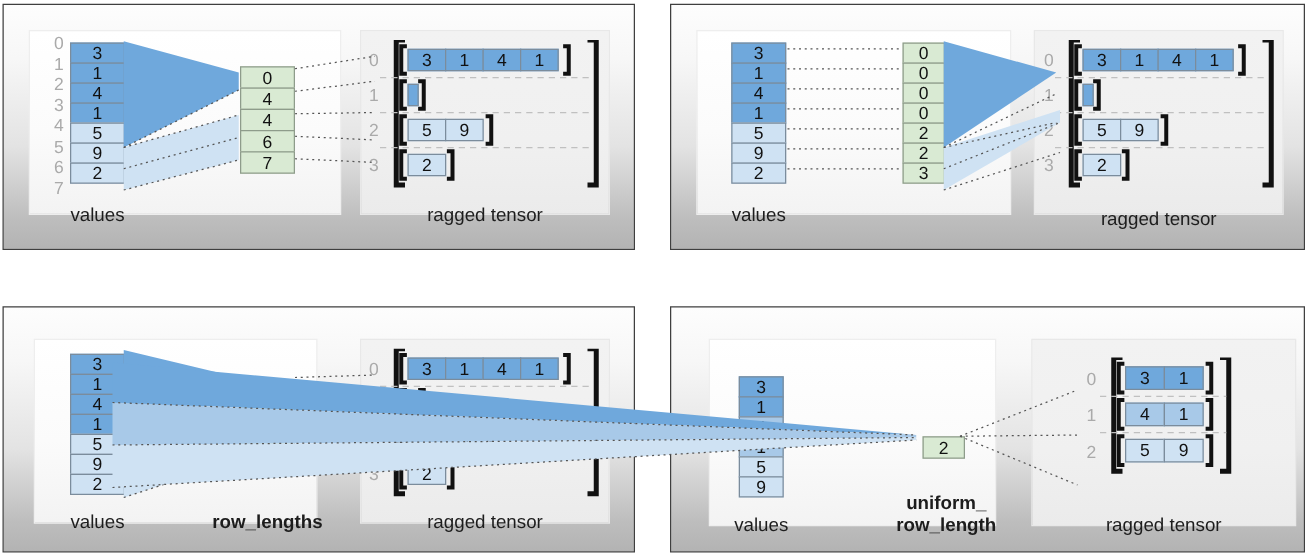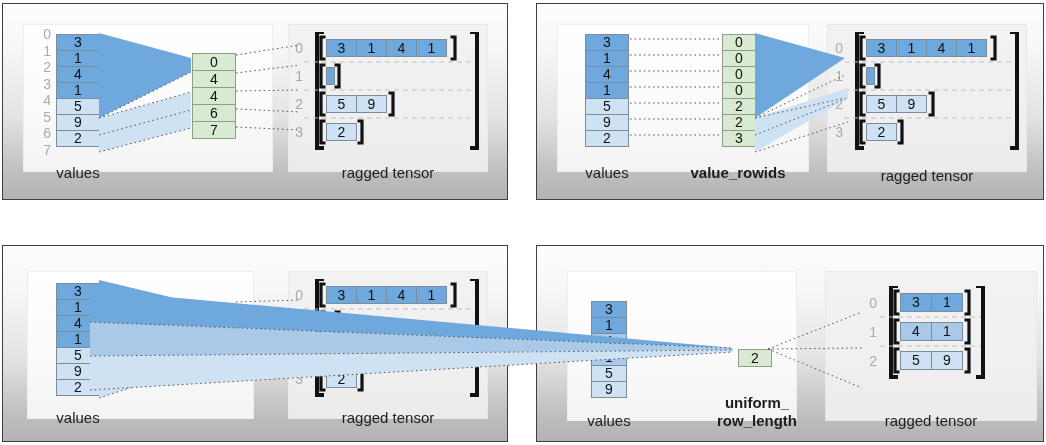--- a/index.html
+++ b/index.html
@@ -210,21 +210,20 @@
         <div class="idx" style="left: -16px; top: 37px;">1</div>
         <div class="rcell" style="left: 23px; top: 35px; width: 9px; height: 18px; background: rgb(111, 168, 220);"></div>
         <div class="idx" style="left: -16px; top: 65px;">2</div>
         <div class="rcell" style="left: 23px; top: 63px; width: 31px; height: 18px; line-height: 16px; background: rgb(207, 226, 243);">5</div>
         <div class="rcell" style="left: 53px; top: 63px; width: 31px; height: 18px; line-height: 16px; background: rgb(207, 226, 243);">9</div>
         <div class="idx" style="left: -16px; top: 93px;">3</div>
         <div class="rcell" style="left: 23px; top: 91px; width: 31px; height: 18px; line-height: 16px; background: rgb(207, 226, 243);">2</div>
       </div>
 
   <div class="caption" style="left:32px;top:160px;width:76px;">values</div>
-  <div class="caption bold" style="left:130px;top:160px;width:142px;">value_rowids</div>
   <div class="caption" style="left:330px;top:163px;width:120px;">ragged tensor</div>
 </div>
 
 <div class="panel bl">
   <div class="card" style="left:24px;top:25px;width:227px;height:148px;"></div>
   <div class="card shaded" style="left:285px;top:25px;width:200px;height:148px;"></div>
 
   <div class="stack" id="bl-values" style="left:53px;top:37px;width:44px;">
         <div class="cellv" style="height: 17px; line-height: 15px; background: rgb(111, 168, 220);">3</div>
         <div class="cellv" style="height: 17px; line-height: 15px; background: rgb(111, 168, 220);">1</div>
@@ -266,20 +265,21 @@
         <div class="idx" style="left: -16px; top: 37px;">1</div>
         <div class="rcell" style="left: 23px; top: 35px; width: 9px; height: 18px; background: rgb(111, 168, 220);"></div>
         <div class="idx" style="left: -16px; top: 65px;">2</div>
         <div class="rcell" style="left: 23px; top: 63px; width: 31px; height: 18px; line-height: 16px; background: rgb(207, 226, 243);">5</div>
         <div class="rcell" style="left: 53px; top: 63px; width: 31px; height: 18px; line-height: 16px; background: rgb(207, 226, 243);">9</div>
         <div class="idx" style="left: -16px; top: 93px;">3</div>
         <div class="rcell" style="left: 23px; top: 91px; width: 31px; height: 18px; line-height: 16px; background: rgb(207, 226, 243);">2</div>
       </div>
 
   <div class="caption" style="left:37px;top:163px;width:76px;">values</div>
+  <div class="caption bold" style="left:148px;top:163px;width:126px;">row_lengths</div>
   <div class="caption" style="left:325px;top:163px;width:120px;">ragged tensor</div>
 </div>
 
 <div class="panel br">
   <div class="card" style="left:30px;top:25px;width:230px;height:150px;"></div>
   <div class="card shaded" style="left:288px;top:25px;width:212px;height:150px;"></div>
 
   <div class="stack" id="br-values" style="left:54px;top:55px;width:36px;">
         <div class="cellv" style="height: 17px; line-height: 15px; background: rgb(111, 168, 220);">3</div>
         <div class="cellv" style="height: 17px; line-height: 15px; background: rgb(111, 168, 220);">1</div>

